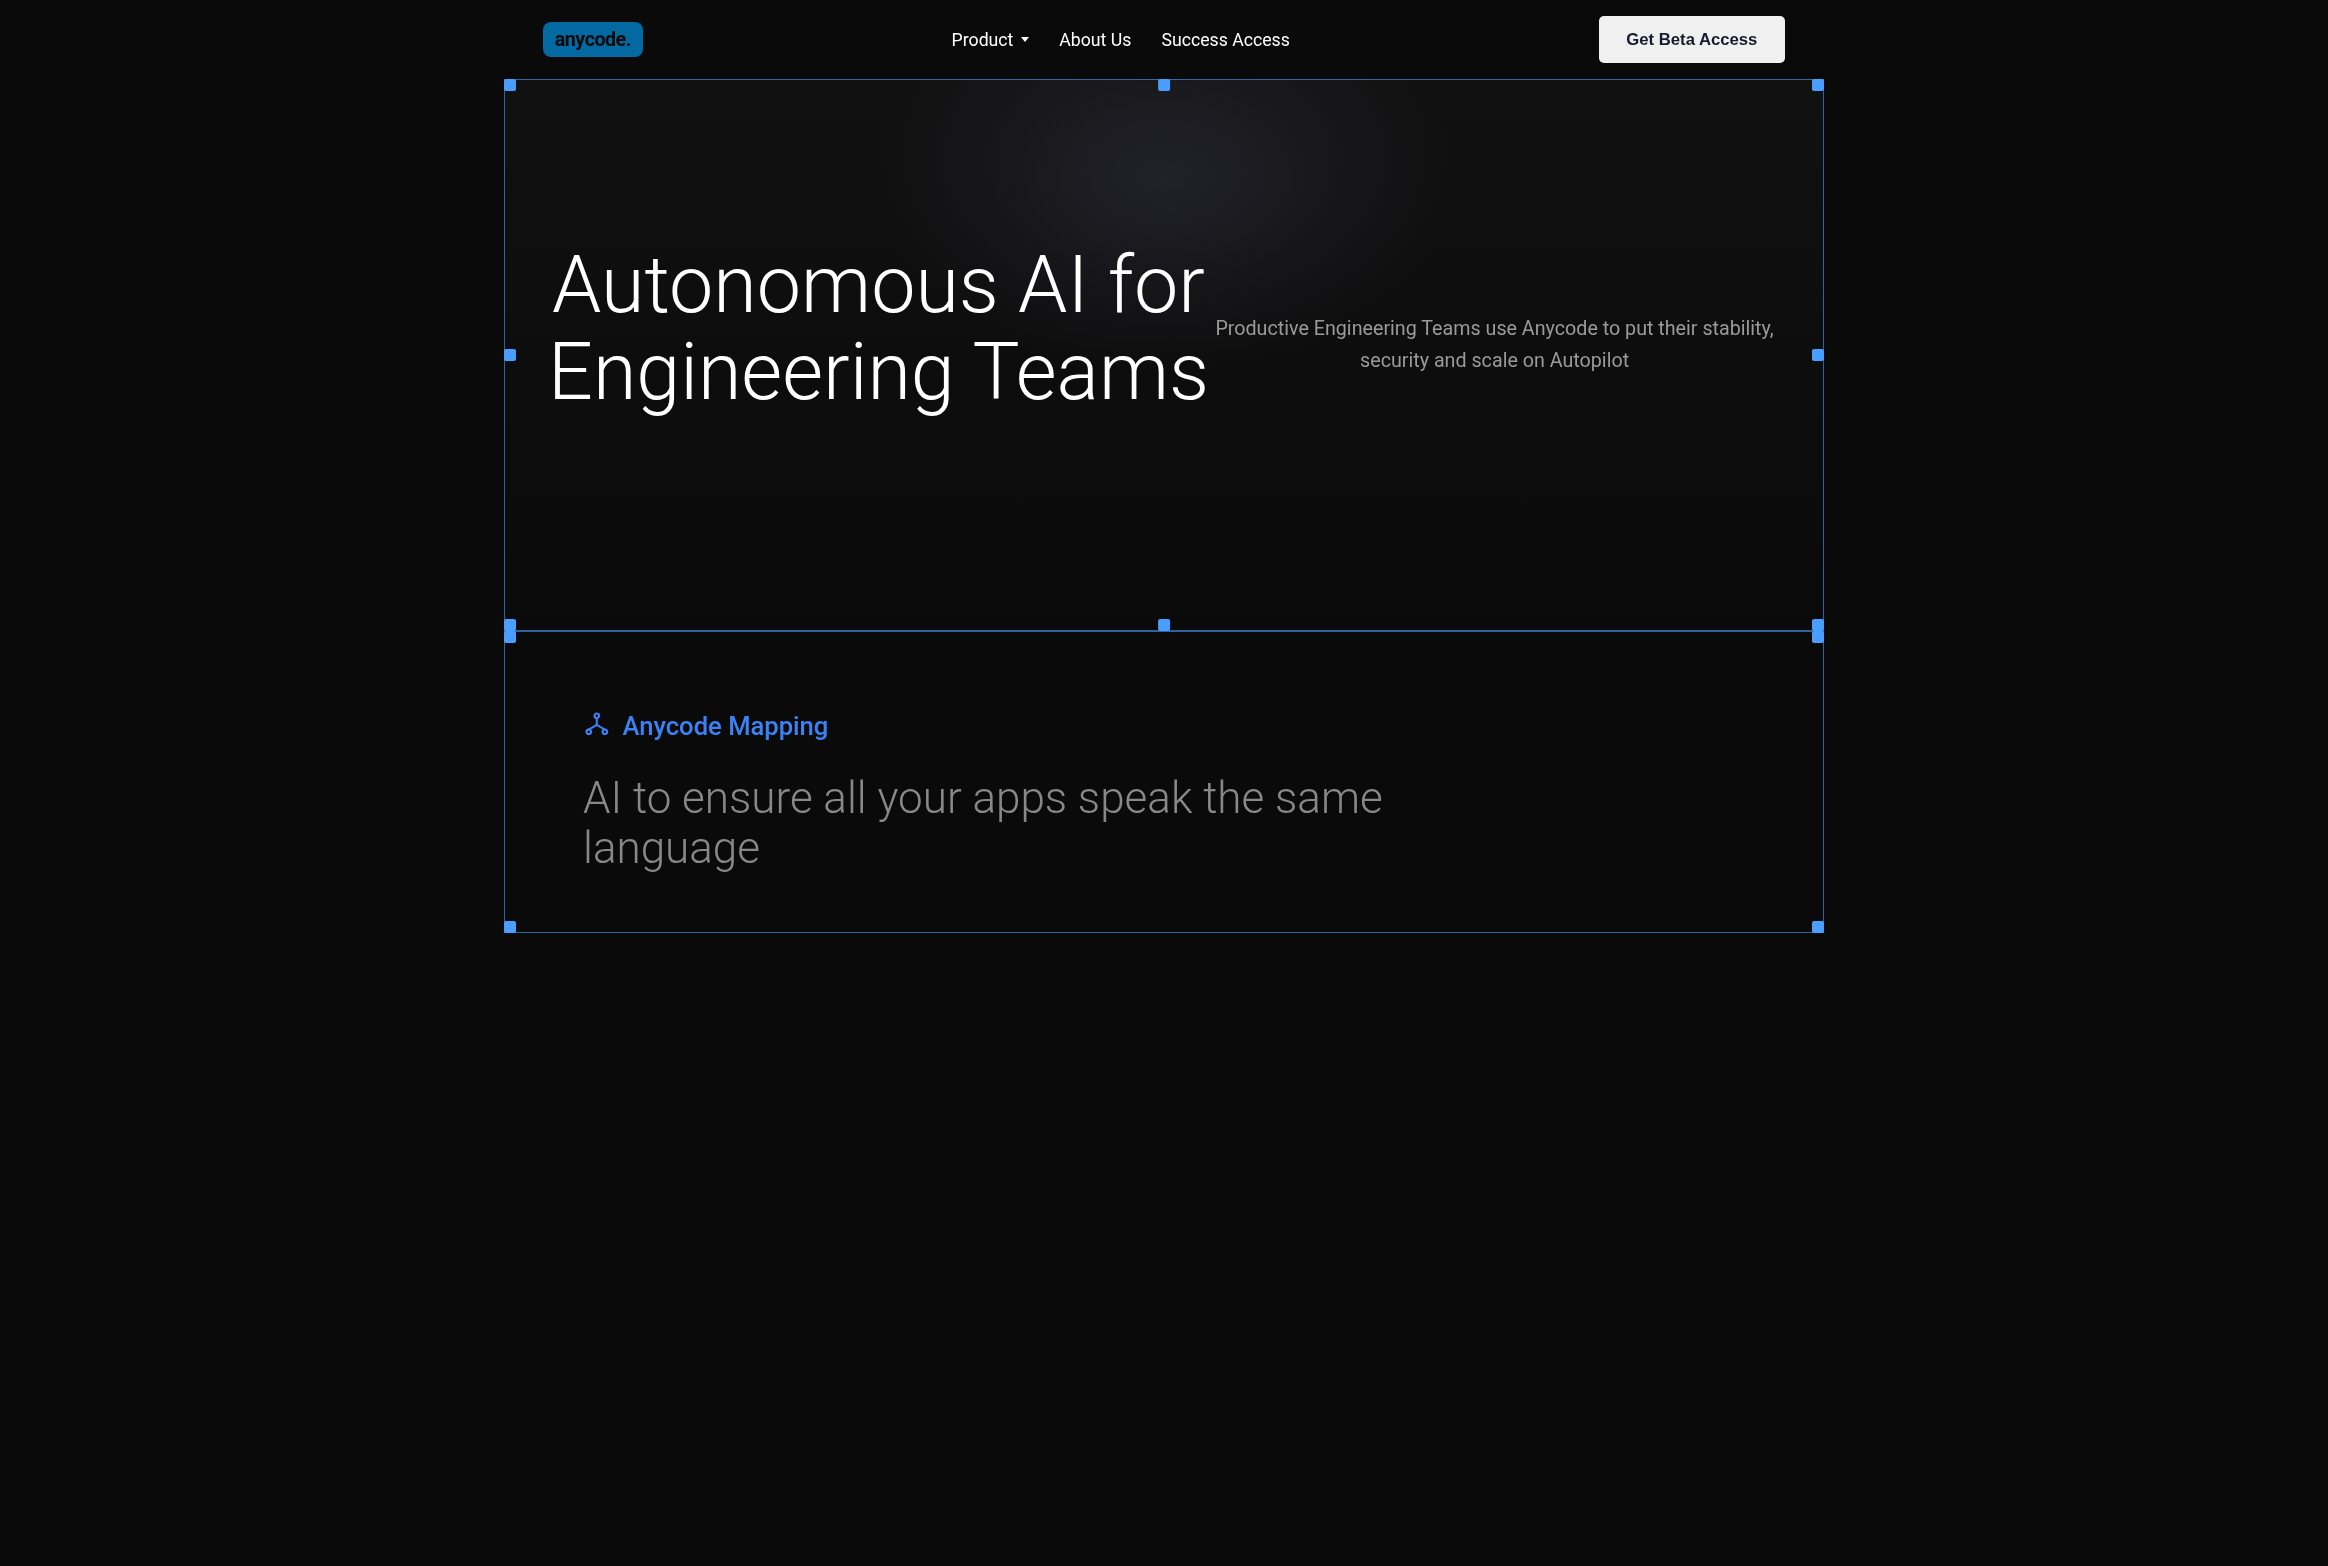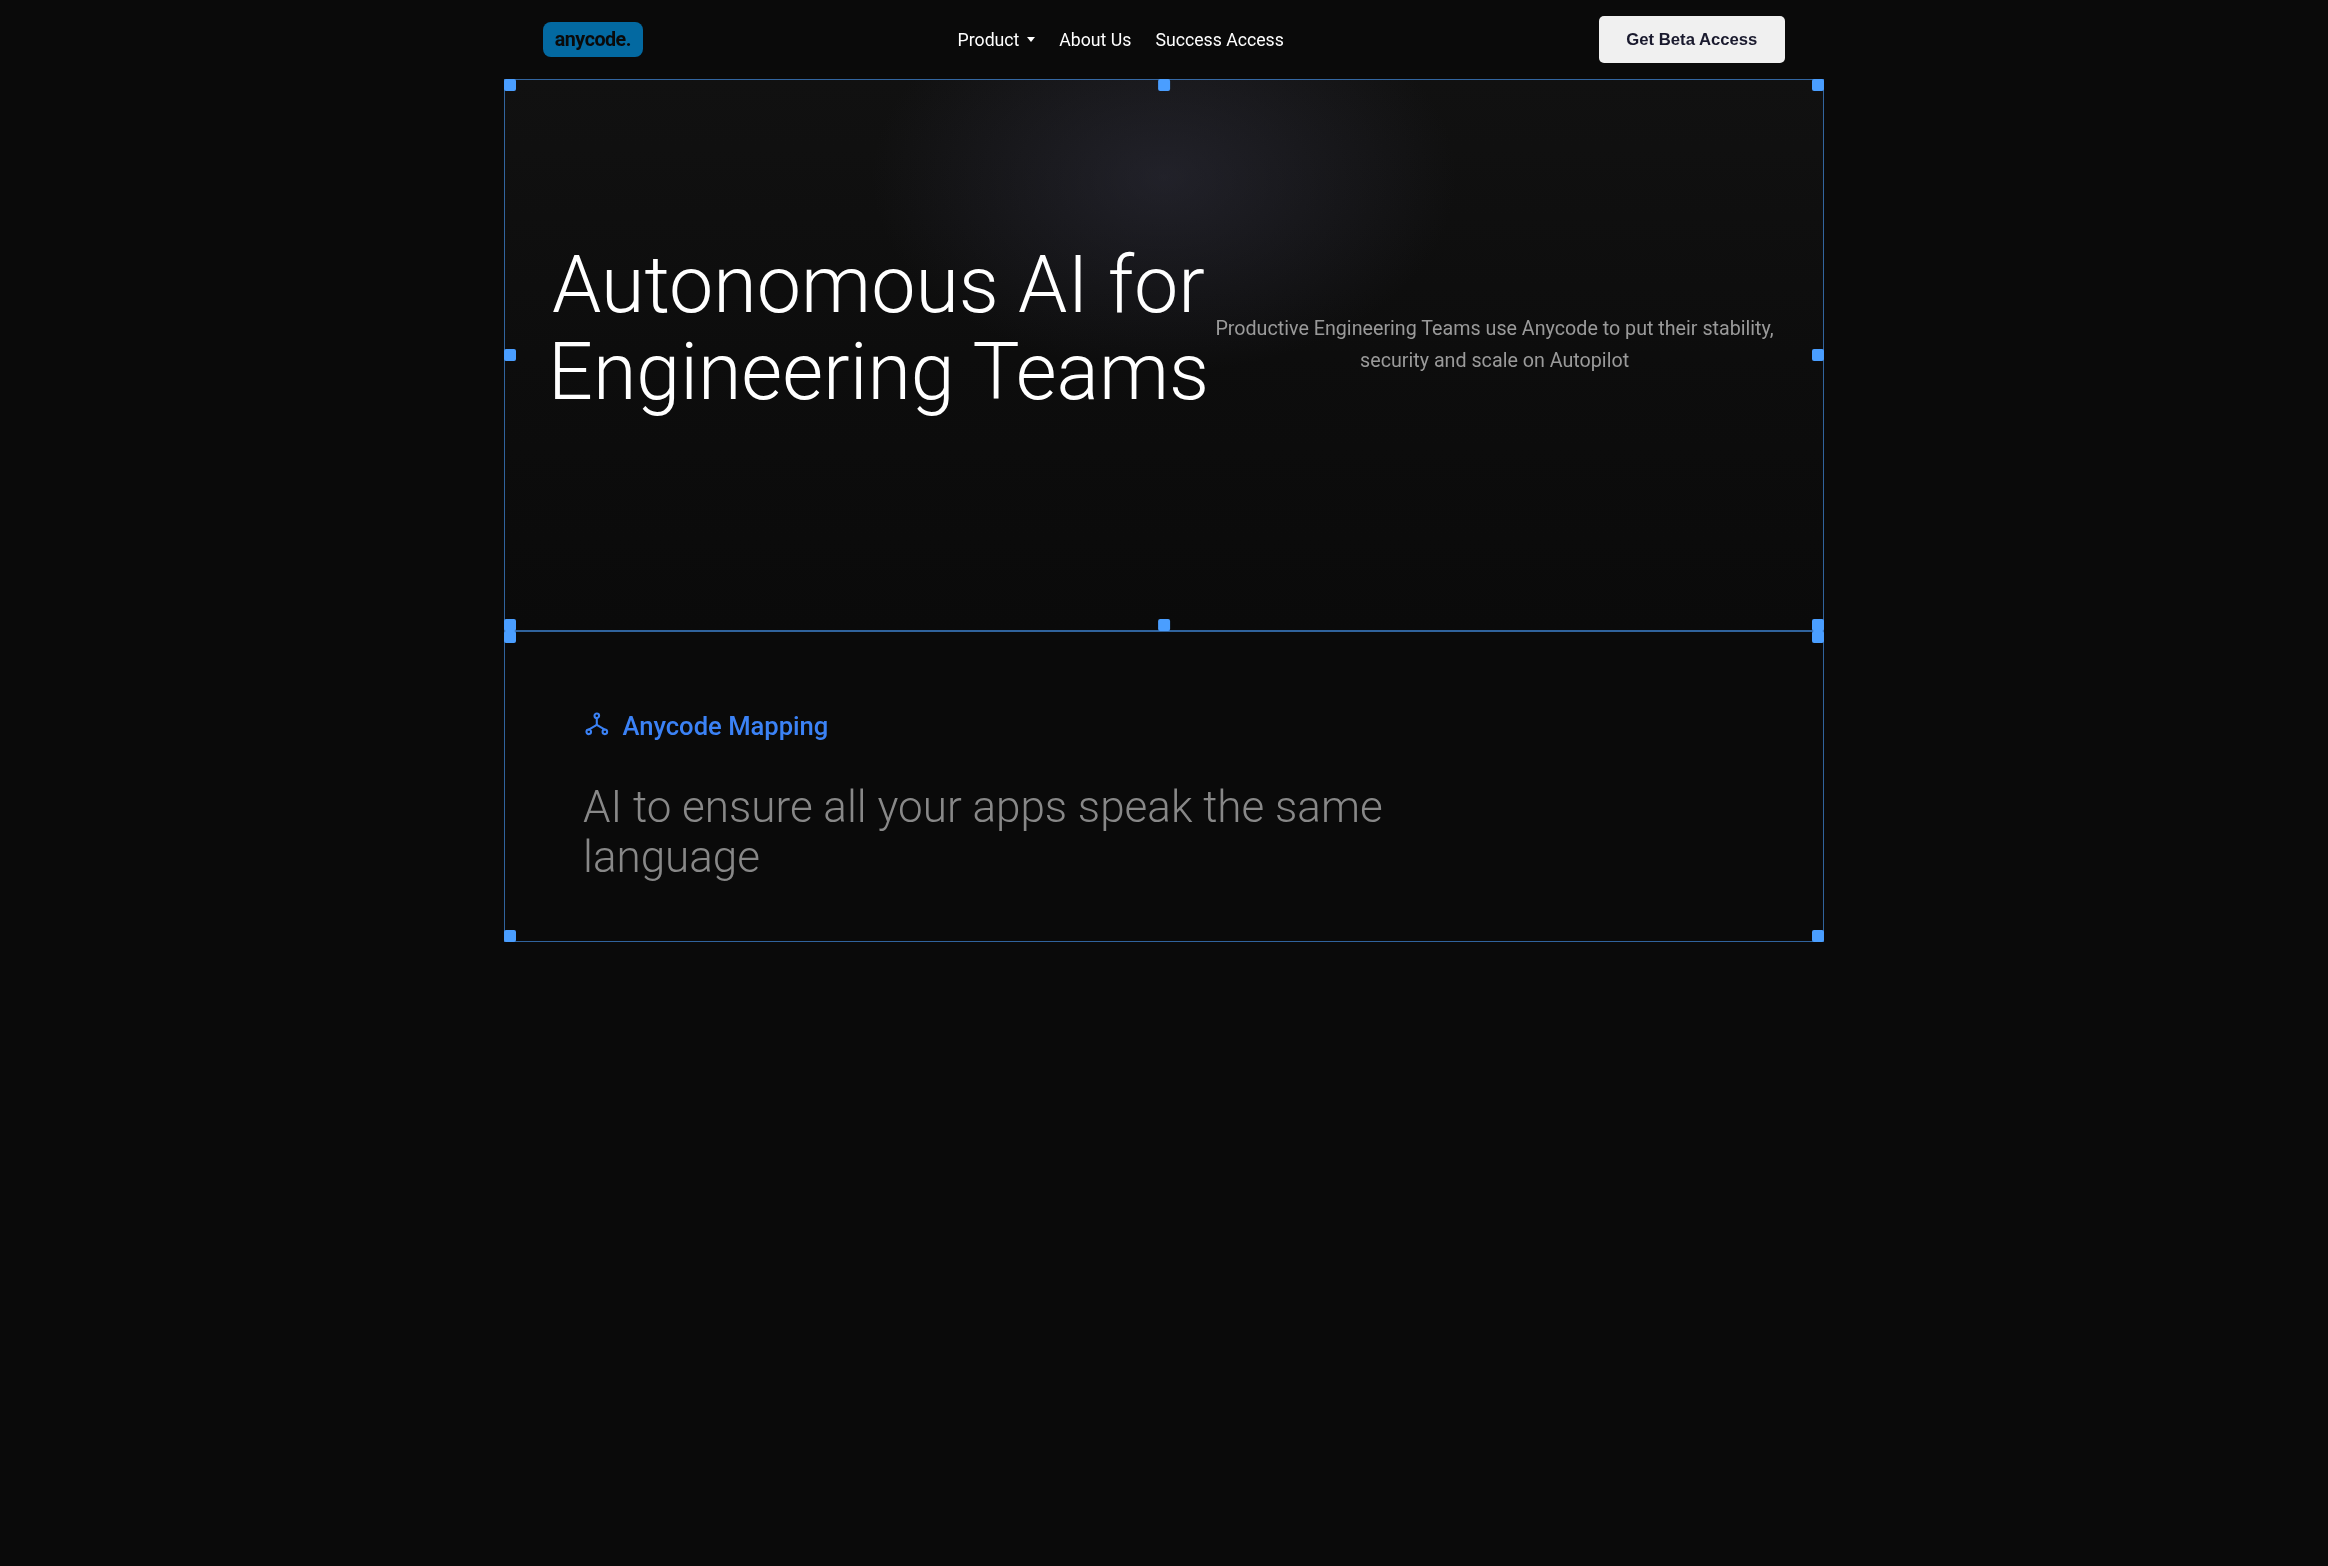--- a/index.html
+++ b/index.html
@@ -46,21 +46,21 @@
     .logo-text {
       font-size: 19.7px;
       font-weight: 700;
       color: #0a0a0a;
       letter-spacing: -0.5px;
     }
 
     .nav-links {
       display: flex;
       align-items: center;
-      gap: 24px;
+      gap: 30px;
       list-style: none;
     }
 
     .nav-links li a {
       color: #ffffff;
       text-decoration: none;
       font-size: 17.7px;
       font-weight: 400;
       display: flex;
       align-items: center;
@@ -172,21 +172,21 @@
 
     
     .lower-section .selection-border {
       border-color: rgba(74, 158, 255, 0.6);
     }
 
     .feature-label {
       display: flex;
       align-items: center;
       gap: 11.8px;
-      margin-bottom: 39px;
+      margin-bottom: 30px;
     }
 
     .feature-icon {
       color: #3b82f6;
       font-size: 21.7px;
     }
 
     
     .fork-icon {
       width: 27.6px;

